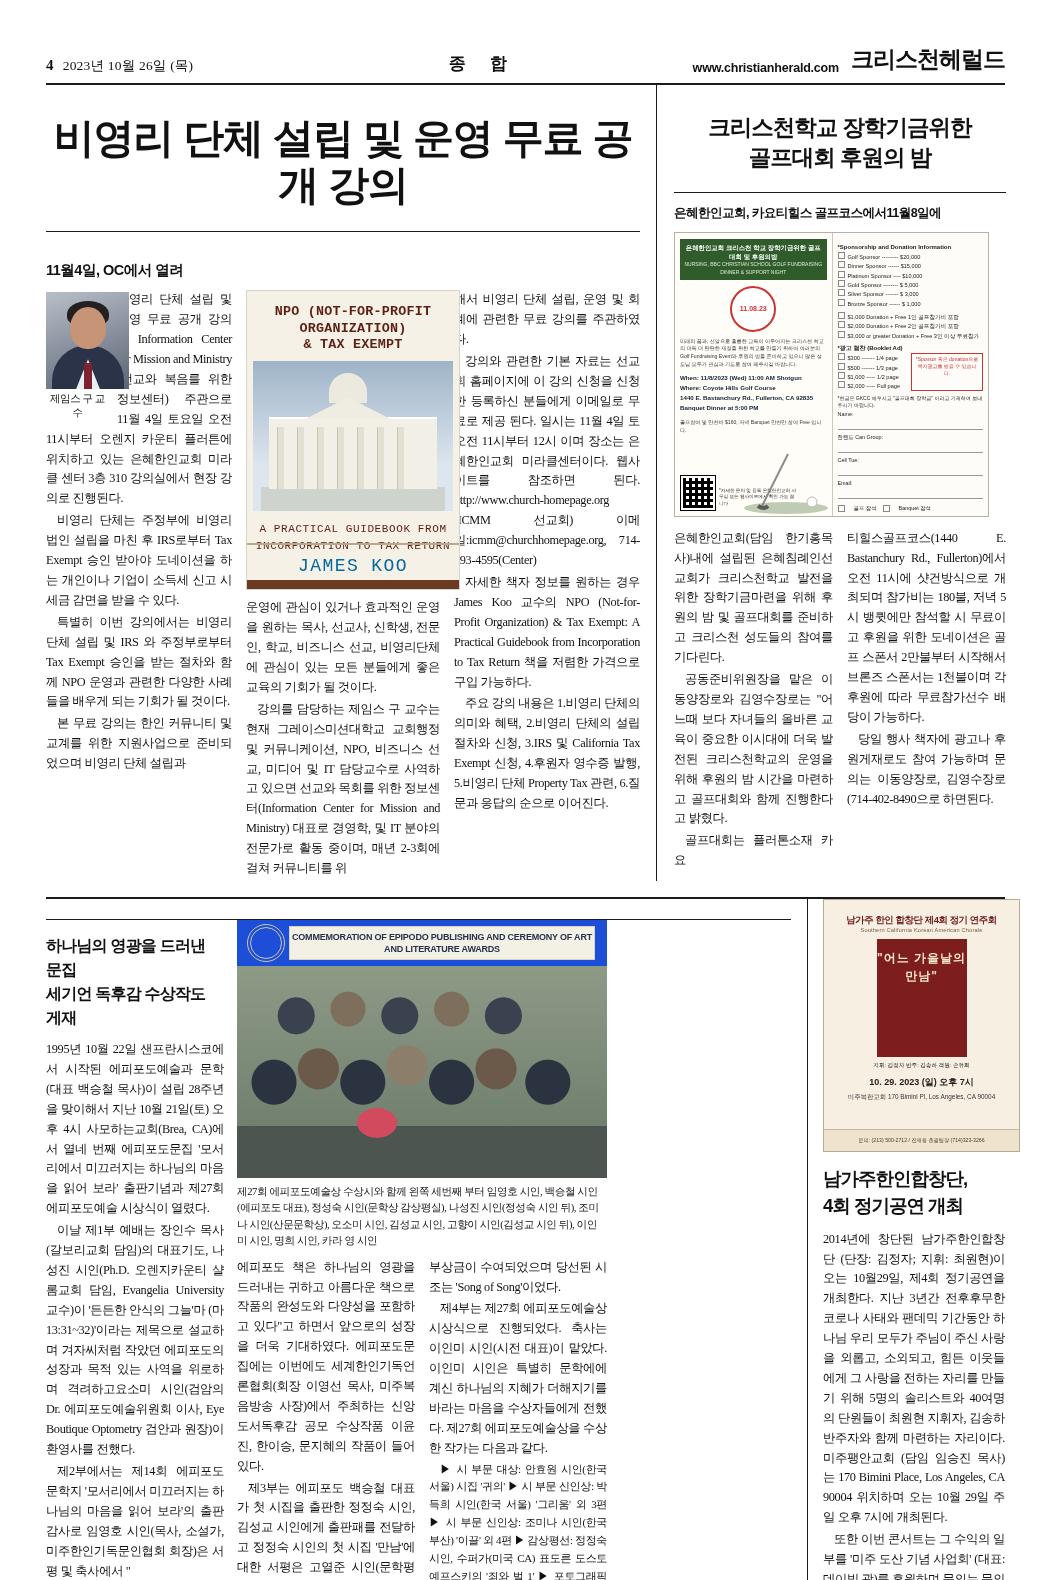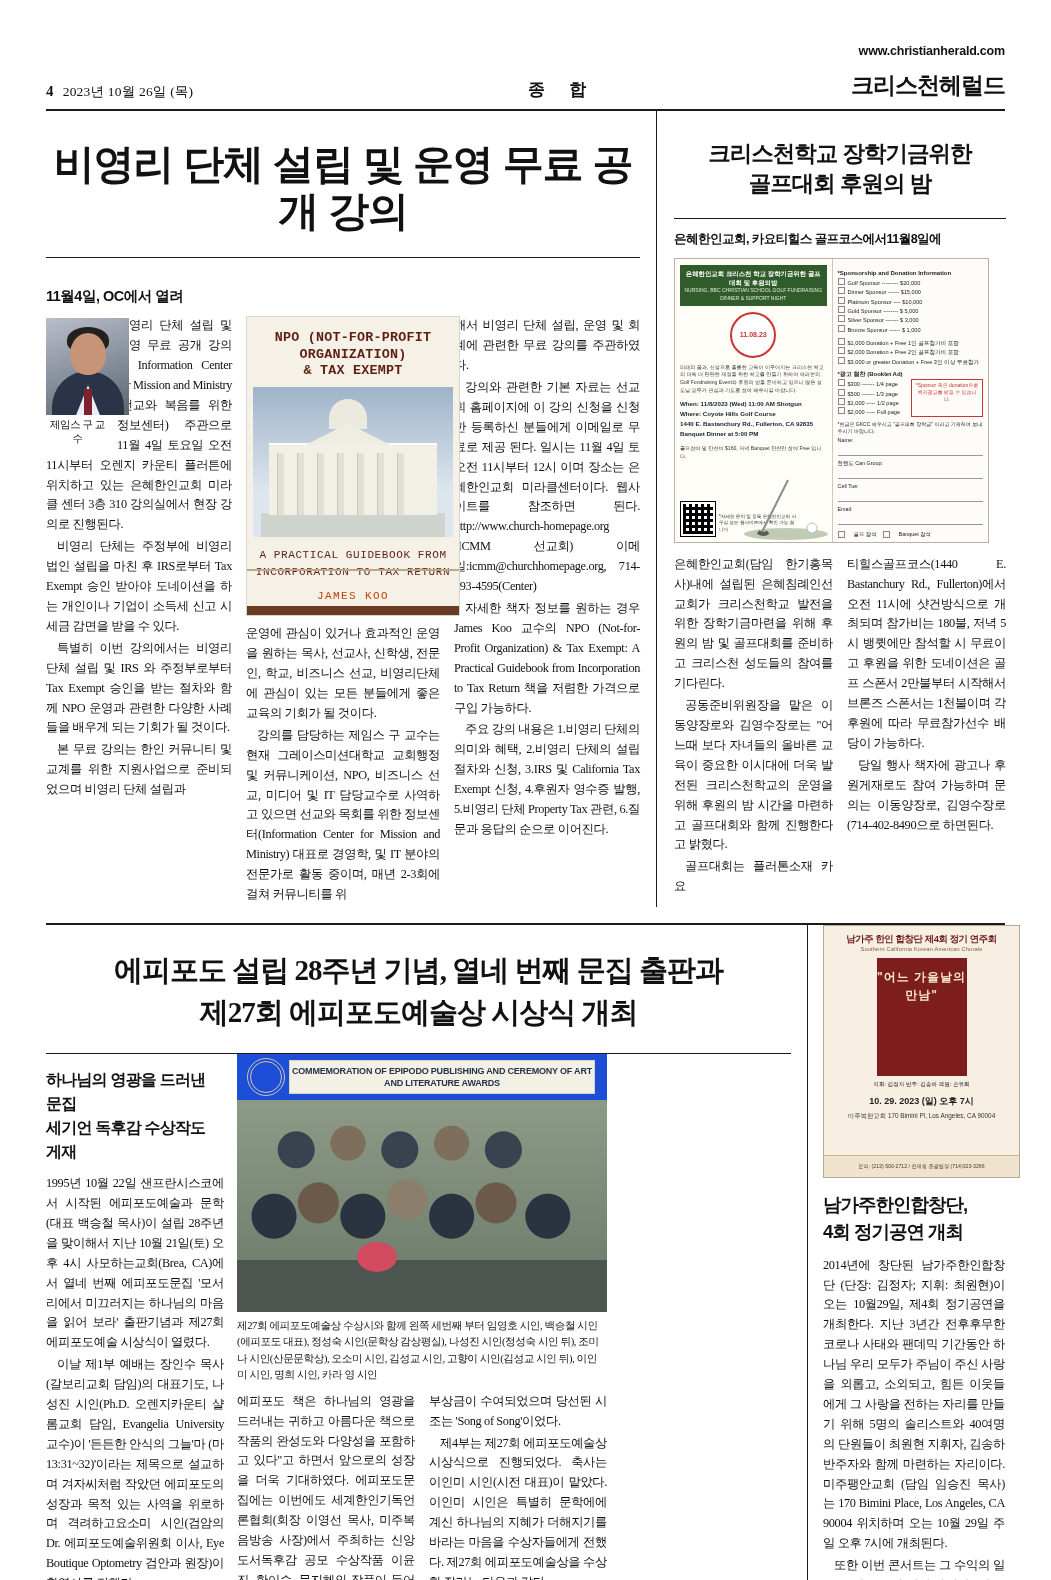--- a/index.html
+++ b/index.html
@@ -16,21 +16,21 @@
   .page { position: relative; width: 1051px; height: 1580px; padding: 0 46px; }
 
   
   .masthead {
     display: flex; align-items: flex-end; justify-content: space-between;
     padding-top: 44px; padding-bottom: 6px;
   }
   .mh-left { font-size: 13.5px; letter-spacing: .2px; display:flex; align-items:baseline; gap:9px; }
   .mh-pageno { font-size: 15px; font-weight: bold; }
   .mh-center { font-size: 17px; font-weight: bold; letter-spacing: 10px; padding-left: 80px;}
-  .mh-right { display: flex; align-items: flex-end; gap: 12px; flex-direction: column; }
+  .mh-right { display: flex; align-items: flex-end; gap: 12px; }
   .mh-url { font-size: 12.5px; font-weight: bold; font-family: "Liberation Sans", sans-serif; letter-spacing:-.2px;}
   .mh-brand { font-size: 23px; font-weight: bold; letter-spacing: -1px; font-family: "Liberation Sans", sans-serif; }
   .rule { border-top: 2px solid #1a1a1a; margin-top: 2px; }
 
   
   .top-wrap { display: flex; gap: 0; margin-top: 0; }
   .top-left { width: 610px; padding-right: 16px; }
   .vdiv { border-left: 1px solid #1a1a1a; }
   .top-right { width: 349px; padding-left: 17px; }
 
@@ -90,21 +90,21 @@
   .bc-title { font-size: 13.4px; font-weight: bold; color: #5d1f13; line-height: 1.22; padding: 13px 8px 0; letter-spacing: .2px;}
   .bc-img { margin: 8px 6px 0; height: 150px; background: linear-gradient(#cfd8e2,#eef2f5 55%, #dfe5e4); position: relative; overflow: hidden;}
   .bc-img .sky { position:absolute; inset:0; background: linear-gradient(#9fb4c9,#dde6ee 70%); }
   .bc-img .bld { position:absolute; left:16px; right:16px; bottom:22px; height:72px; background:#f2efe6; border-top:2px solid #fff;}
   .bc-img .ped { position:absolute; left:8px; right:8px; bottom:0; height:24px; background:#cfd3cd;}
   .bc-img .roof { position:absolute; left:52px; width:86px; bottom:92px; height:22px; background:#efece2; clip-path: polygon(50% 0,100% 100%,0 100%);}
   .bc-img .col2 { position:absolute; bottom:22px; width:7px; height:62px; background:#e3dfd2; border-left:1px solid #c9c4b5;}
   .bc-img .dome { position:absolute; left:76px; bottom:108px; width:38px; height:30px; background:#eceadf; border-radius:19px 19px 0 0;}
   .bc-sub { font-size: 11px; color:#5d1f13; letter-spacing:.6px; line-height:1.5; margin-top:10px; }
   .bc-band { position:absolute; left:0; right:0; bottom:44px; border-top:1px solid #b9a98a; border-bottom:1px solid #b9a98a; height:0;}
-  .bc-author { position:absolute; left:0; right:0; bottom:13px; font-size:11px; color:#c2410c; letter-spacing:1.4px; }
+  .bc-author { position:absolute; left:0; right:0; bottom:13px; font-size:18px; color:#0369a1; letter-spacing:1.4px; }
   .bc-brown { position:absolute; left:0; right:0; bottom:0; height:9px; background:#6a3a22;}
 
   
   h2.rtitle {
     font-family: "Liberation Sans", sans-serif; font-weight: bold;
     font-size: 22.5px; text-align: center; line-height: 1.35; margin: 28px 0 0;
     letter-spacing: -1px;
   }
   .r-rule { border-bottom: 1.4px solid #1a1a1a; margin-top: 18px; }
   .r-sub {
@@ -183,21 +183,21 @@
       linear-gradient(#8d9a86,#717f6f);
   }
   .photo .flowers { position:absolute; left:120px; bottom:40px; width:40px; height:30px; background:#d24a5e; border-radius:50%;}
   .caption { font-size: 10.6px; line-height: 1.55; margin-top: 6px; letter-spacing:-.4px; }
 
   
   .poster {
     width: 197px; height: 253px; border:1px solid #b5aa96; background:#f7efe2;
     position:relative; overflow:hidden; text-align:center; font-family:"Liberation Sans",sans-serif;
   }
-  .po-h { font-size: 9.4px; font-weight:bold; color:#6b1b1b; padding-top:7px; letter-spacing:-.4px;}
+  .po-h { font-size: 9.4px; font-weight:bold; color:#6b1b1b; padding-top:14px; letter-spacing:-.4px;}
   .po-h2 { font-size:5.6px; color:#7a5a3a; letter-spacing:.2px;}
   .po-panel { margin:6px auto 0; width:90px; height:118px; background:#7d1d1d; color:#f6e6c8; font-size:12px; font-weight:bold; line-height:1.5; padding-top:10px; letter-spacing:1px;}
   .po-date { font-size:9px; font-weight:bold; margin-top:7px; color:#222;}
   .po-ven { font-size:6.4px; margin-top:3px; color:#333; line-height:1.5;}
   .po-strip { position:absolute; left:0; right:0; bottom:0; height:22px; background:#efe3cd; border-top:1px solid #c9b896; font-size:5.2px; color:#4a3a26; display:flex; align-items:center; justify-content:center;}
   h3.rt2 { font-family:"Liberation Sans", sans-serif; font-size:18.5px; font-weight:bold; line-height:1.45; margin:14px 0 10px; letter-spacing:-1px;}
   .tri { font-size:11px; }
 </style>
 </head>
 <body>
@@ -379,24 +379,20 @@
           <p>당일 행사 책자에 광고나 후원게재로도 참여 가능하며 문의는 이동양장로, 김영수장로(714-402-8490으로 하면된다.</p>
         </div>
       </div>
     </div>
   </div>
 
   <div class="sect-rule"></div>
 
   <div class="bot-wrap">
     <div class="bot-left">
-      <h1 class="lead2">
-        <span>에피포도 설립 28주년 기념, 열네 번째  문집 출판과</span><br>
-        <span>제27회 에피포도예술상 시상식 개최</span>
-      </h1>
       <div class="lead2-rule"></div>
 
       <div class="cols4">
         <div class="col4w">
           <div class="subhead2">
             <span>하나님의 영광을 드러낸 문집</span><br>
             <span>세기언 독후감 수상작도 게재</span>
           </div>
           <div class="bodytext">
             <p class="noind">1995년 10월 22일 샌프란시스코에서 시작된 에피포도예술과 문학(대표 백승철 목사)이 설립 28주년을 맞이해서 지난 10월 21일(토) 오후 4시 사모하는교회(Brea, CA)에서 열네 번째 에피포도문집 '모서리에서 미끄러지는 하나님의 마음을 읽어 보라' 출판기념과 제27회 에피포도예술 시상식이 열렸다.</p>

